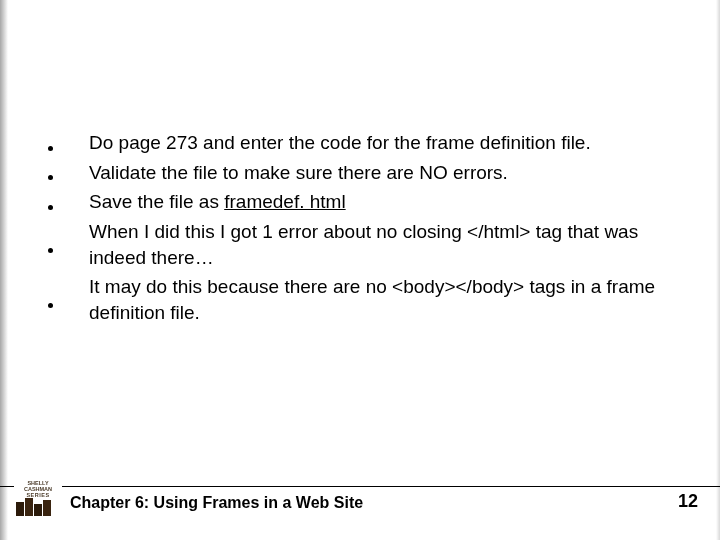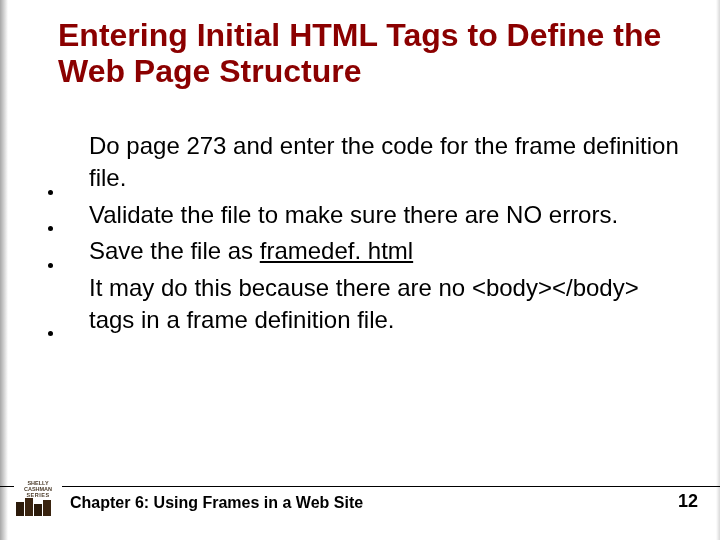--- a/index.html
+++ b/index.html
@@ -30,22 +30,22 @@
     line-height: 1.12;
   }
   .body {
     position: absolute;
     top: 130px;
     left: 48px;
     right: 40px;
   }
   .bullet {
     display: flex;
-    align-items: flex-end;
-    font-size: 24px;
+    align-items: center;
+    font-size: 19px;
     line-height: 1.35;
     margin-bottom: 4px;
   }
   .dot {
     display: inline-block;
     width: 5px;
     height: 5px;
     background: #000;
     border-radius: 50%;
     margin-top: 11px;
@@ -112,39 +112,44 @@
     background: linear-gradient(to left, rgba(0,0,0,0.15), rgba(0,0,0,0));
   }
 </style>
 </head>
 <body>
 
 <div class="slide">
   <div class="shadow-left"></div>
   <div class="shadow-right"></div>
 
-  <div class="title">Entering Initial HTML Tags to Define the Web Page Structure</div>
 
   <div class="body">
     <div class="bullet">
       <span class="dot"></span>
       <span class="text">
         <span>Do page 273 and enter the code for the frame definition file.</span><span class="underline"></span><span></span>
       </span>
     </div>
     <div class="bullet">
       <span class="dot"></span>
       <span class="text">
         <span>Validate the file to make sure there are NO errors.</span><span class="underline"></span><span></span>
       </span>
     </div>
     <div class="bullet">
       <span class="dot"></span>
       <span class="text">
         <span>Save the file as </span><span class="underline">framedef. html</span><span></span>
+      </span>
+    </div>
+    <div class="bullet">
+      <span class="dot"></span>
+      <span class="text">
+        <span>When I did this I got 1 error about no closing &lt;/html&gt; tag that was indeed there…</span><span class="underline"></span><span></span>
       </span>
     </div>
     <div class="bullet">
       <span class="dot"></span>
       <span class="text">
         <span>It may do this because there are no &lt;body&gt;&lt;/body&gt; tags in a frame definition file.</span><span class="underline"></span><span></span>
       </span>
     </div>
   </div>
 

